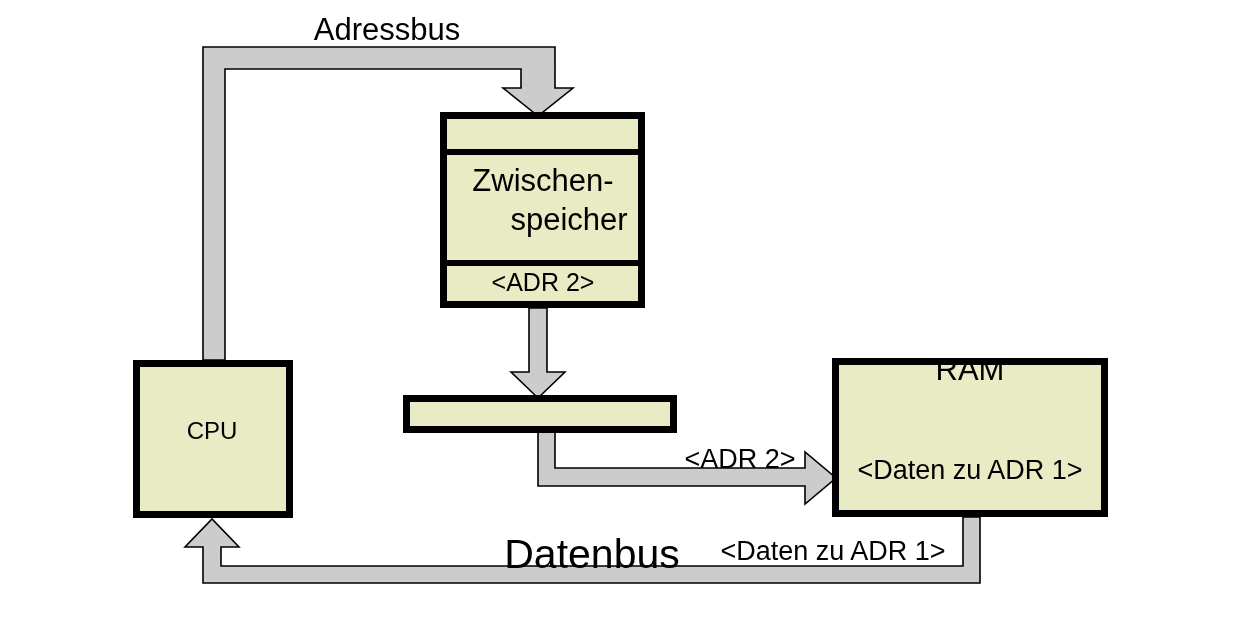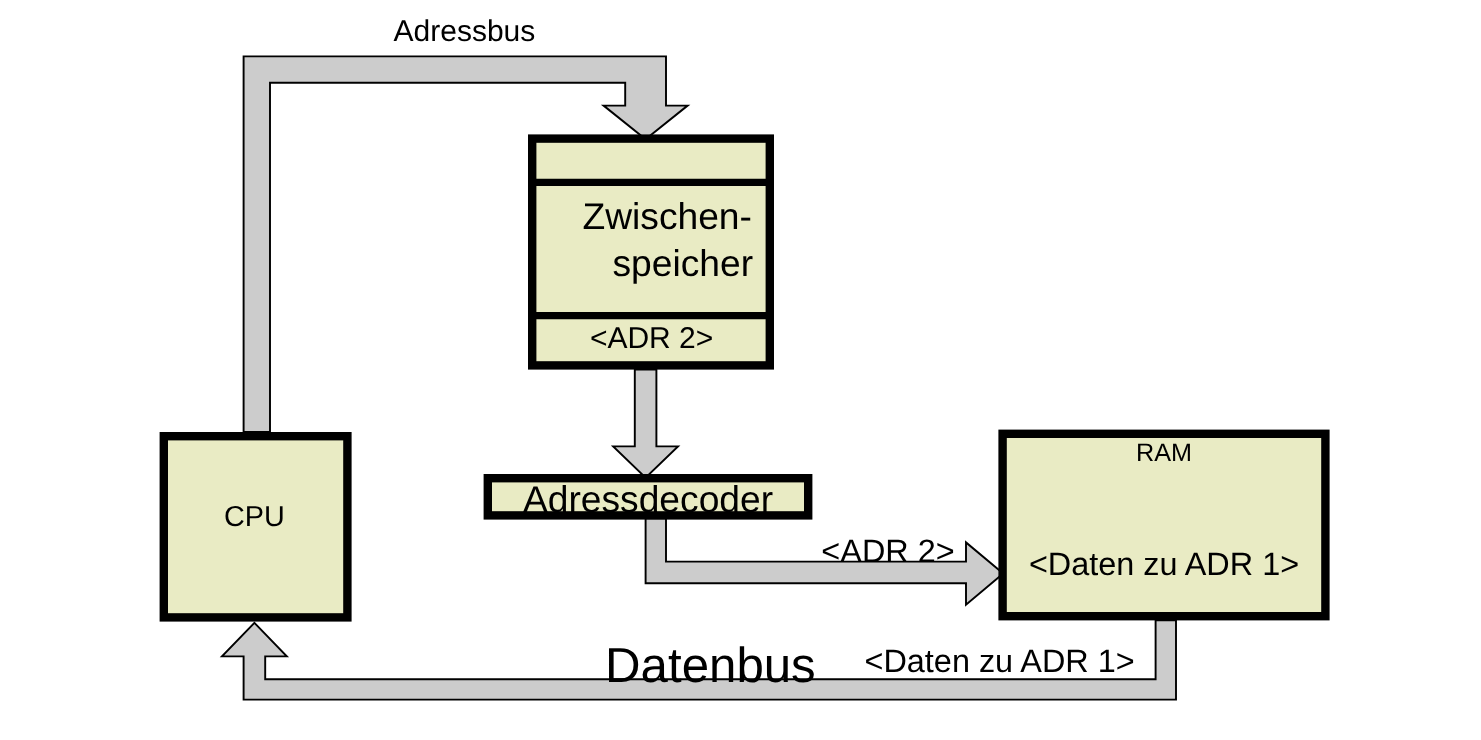--- a/index.html
+++ b/index.html
@@ -43,27 +43,27 @@
     position: absolute;
     color: #000000;
     white-space: nowrap;
     font-family: "Liberation Sans", sans-serif;
     line-height: 1.15;
   }
   .lbl-center {
     transform: translateX(-50%);
     text-align: center;
   }
-  #label-adressbus     { left: 387px; top: 12px;  font-size: 25px; }
-  #label-zwischen-1    { left: 543px; top: 163px; font-size: 31px; margin-left: 13px; }
+  #label-adressbus     { left: 387px; top: 12px;  font-size: 31px; }
+  #label-zwischen-1    { left: 543px; top: 163px; font-size: 31px; }
   #label-zwischen-2    { left: 569px; top: 202px; font-size: 31px; }
   #label-zwischen-adr  { left: 543px; top: 268px; font-size: 25px; }
   #label-cpu           { left: 212px; top: 417px; font-size: 24px; }
   #label-adressdecoder { left: 540px; top: 399px; font-size: 31px; }
-  #label-ram-title     { left: 970px; top: 366px; font-size: 21px; }
+  #label-ram-title     { left: 970px; top: 352px; font-size: 31px; }
   #label-ram-line1     { left: 970px; top: 416px; font-size: 27px; }
   #label-ram-line2     { left: 970px; top: 455px; font-size: 27px; }
   #label-adr2-bus      { left: 740px; top: 444px; font-size: 27px; }
   #label-datenbus      { left: 592px; top: 531px; font-size: 41px; }
   #label-daten-adr1    { left: 833px; top: 536px; font-size: 27px; }
 </style>
 </head>
 <body>
 
 <div id="canvas">
@@ -131,21 +131,20 @@
   <div class="lbl lbl-center" id="label-adressbus">Adressbus</div>
 
   <div class="lbl lbl-center" id="label-zwischen-1">Zwischen-</div>
 
   <div class="lbl lbl-center" id="label-zwischen-2">speicher</div>
 
   <div class="lbl lbl-center" id="label-zwischen-adr">&lt;ADR 2&gt;</div>
 
   <div class="lbl lbl-center" id="label-cpu">CPU</div>
 
-  <div class="lbl lbl-center" id="label-adressdecoder">Adressdecoder</div>
 
   <div class="lbl lbl-center" id="label-ram-title">RAM</div>
 
 
   <div class="lbl lbl-center" id="label-ram-line2">&lt;Daten zu ADR 1&gt;</div>
 
   <div class="lbl lbl-center" id="label-adr2-bus">&lt;ADR 2&gt;</div>
 
   <div class="lbl lbl-center" id="label-datenbus">Datenbus</div>
 

